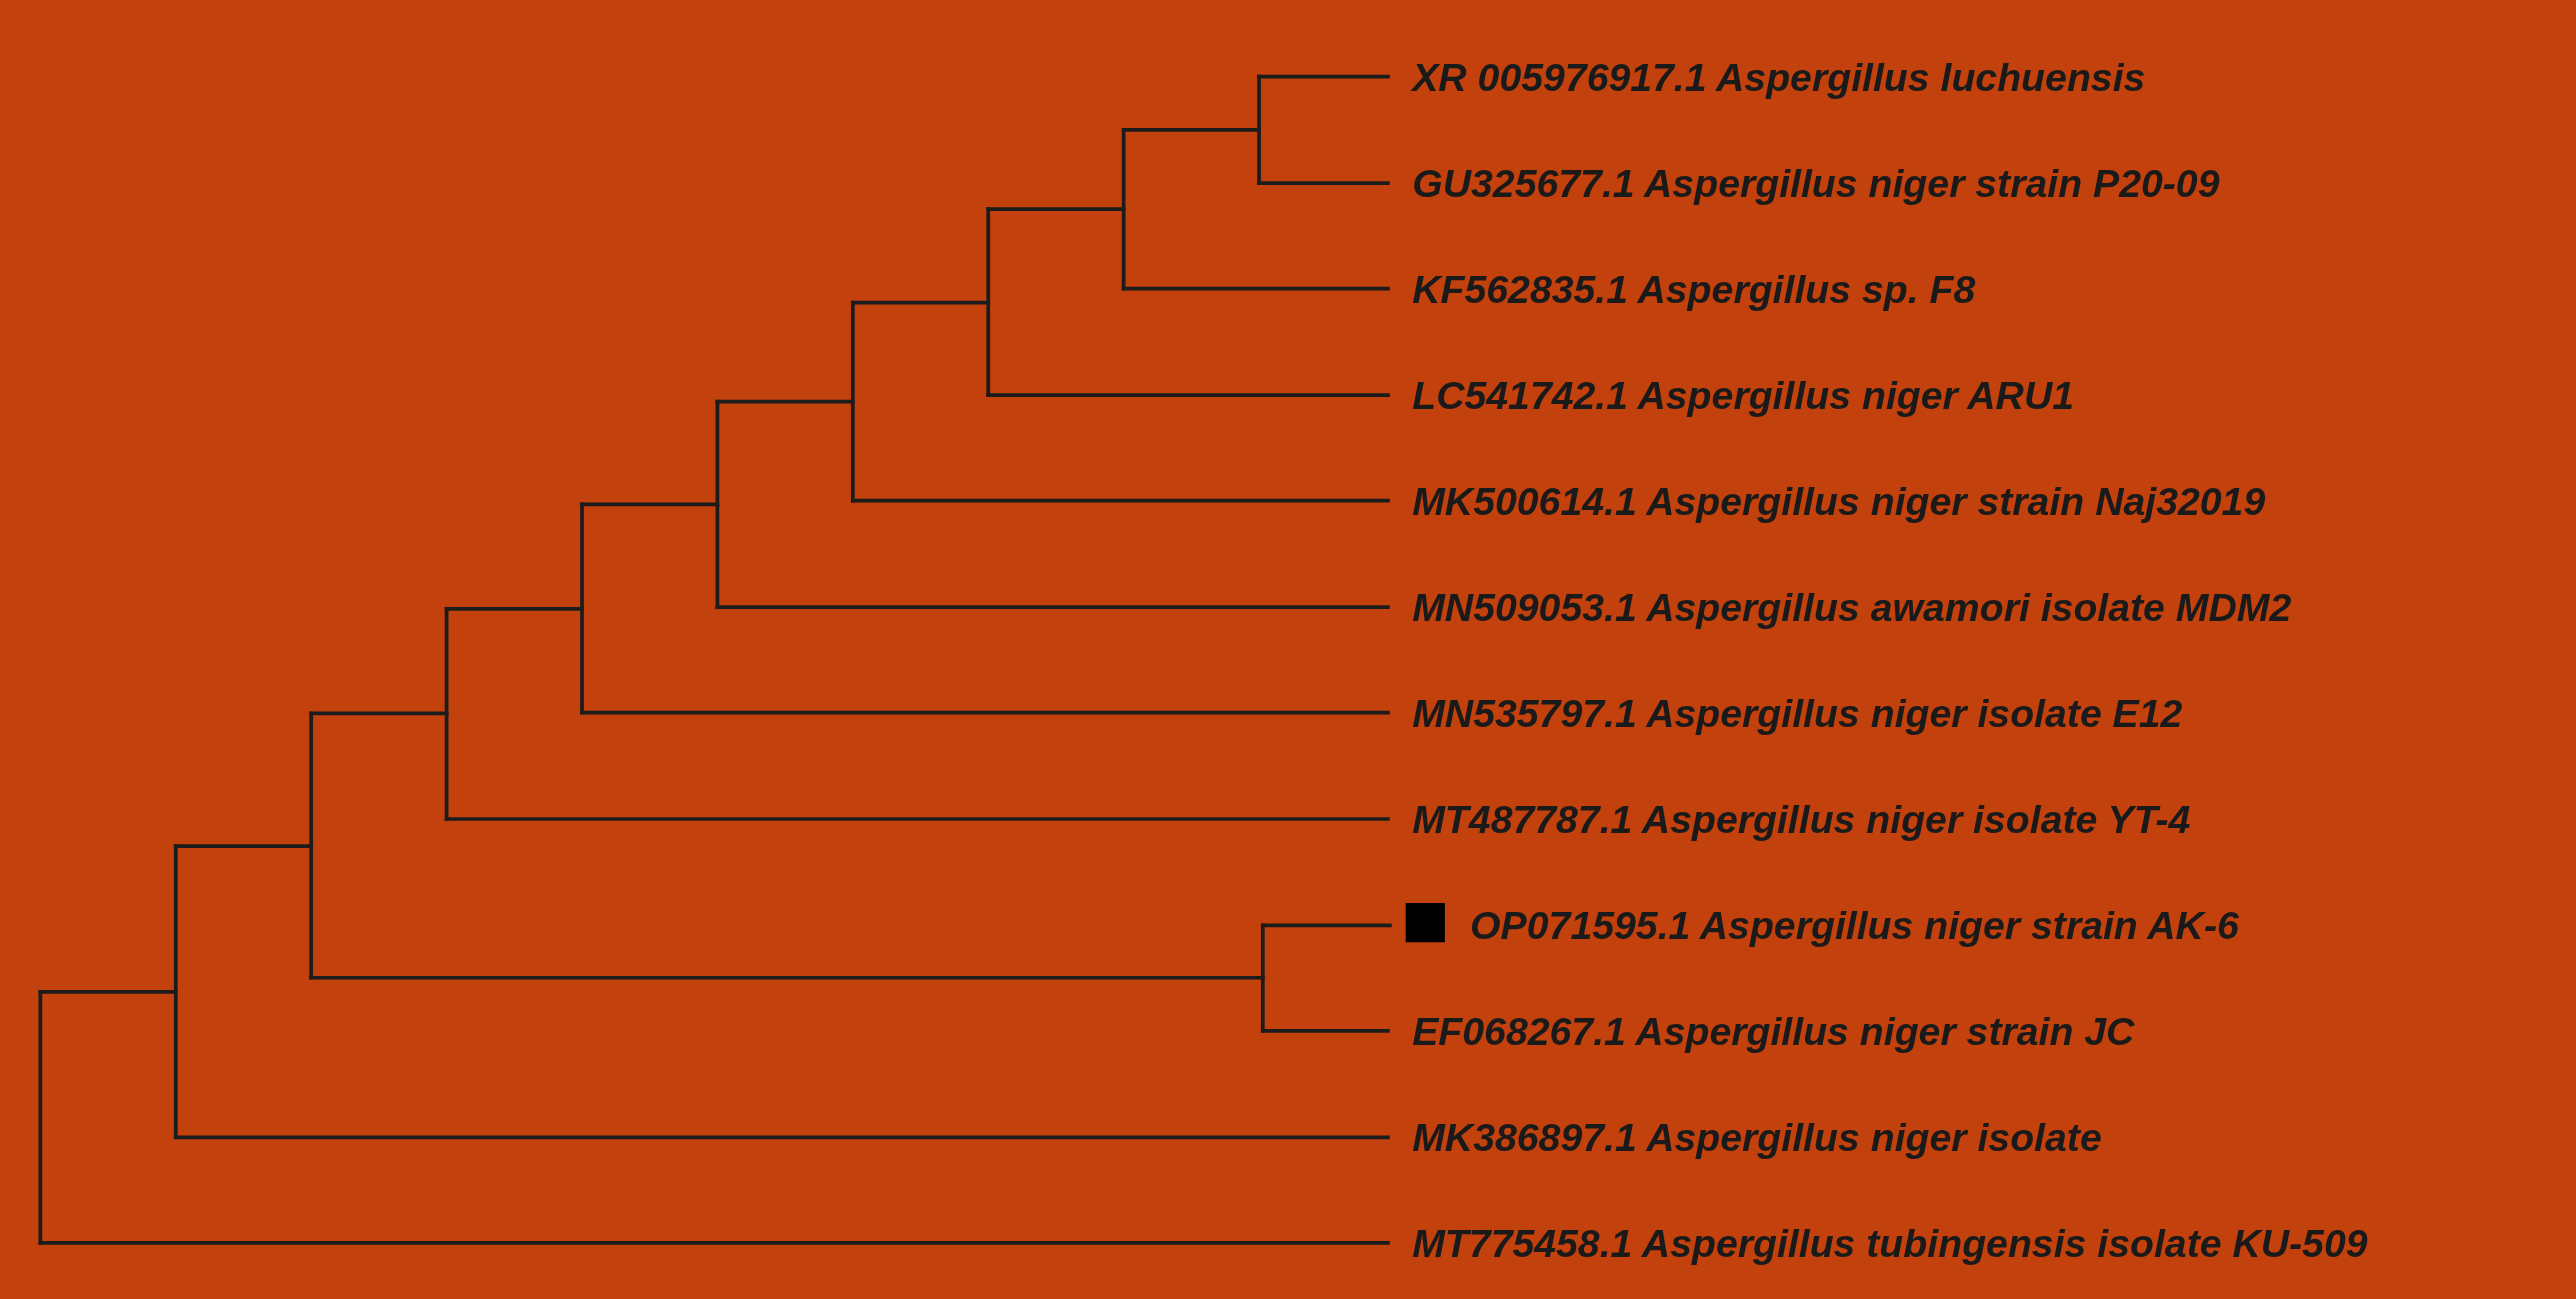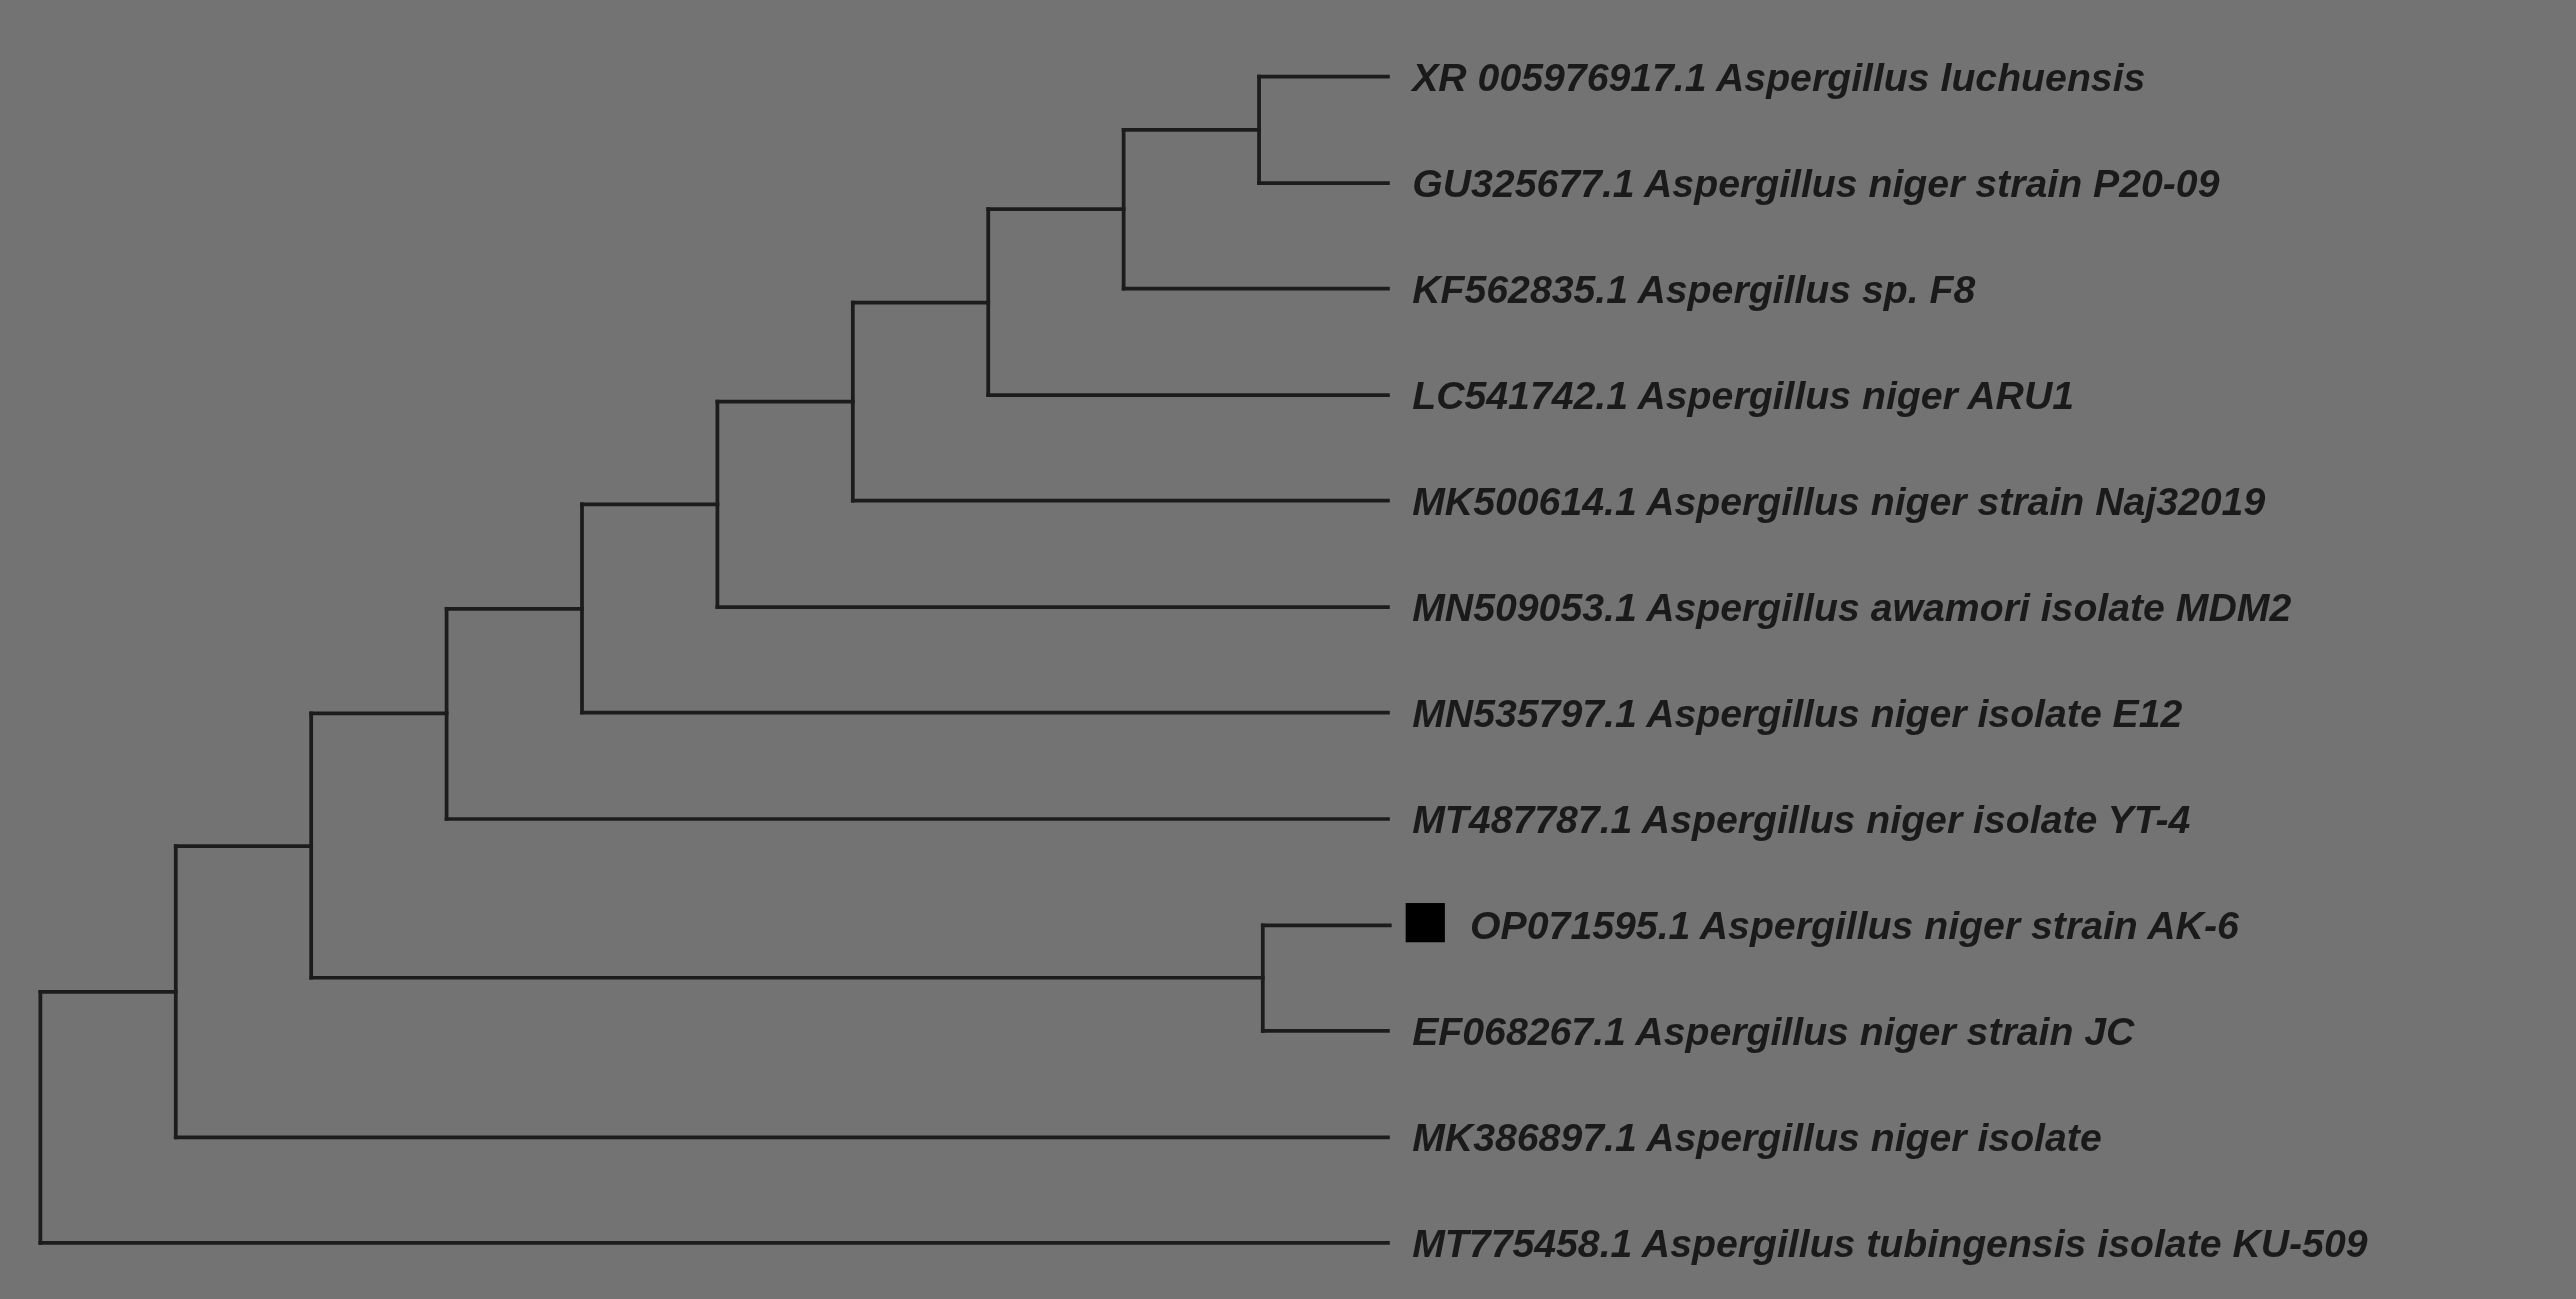--- a/index.html
+++ b/index.html
@@ -4,21 +4,21 @@
 <style>
   html, body {
     margin: 0;
     padding: 0;
     background: #ffffff;
   }
   .figure {
     position: relative;
     width: 2576px;
     height: 1299px;
-    background: #737373;
+    background: #c2410c;
     overflow: hidden;
     font-family: "Liberation Sans", sans-serif;
   }
   .figure svg {
     display: block;
     width: 100%;
     height: 100%;
   }
   .branch-line {
     fill: none;

